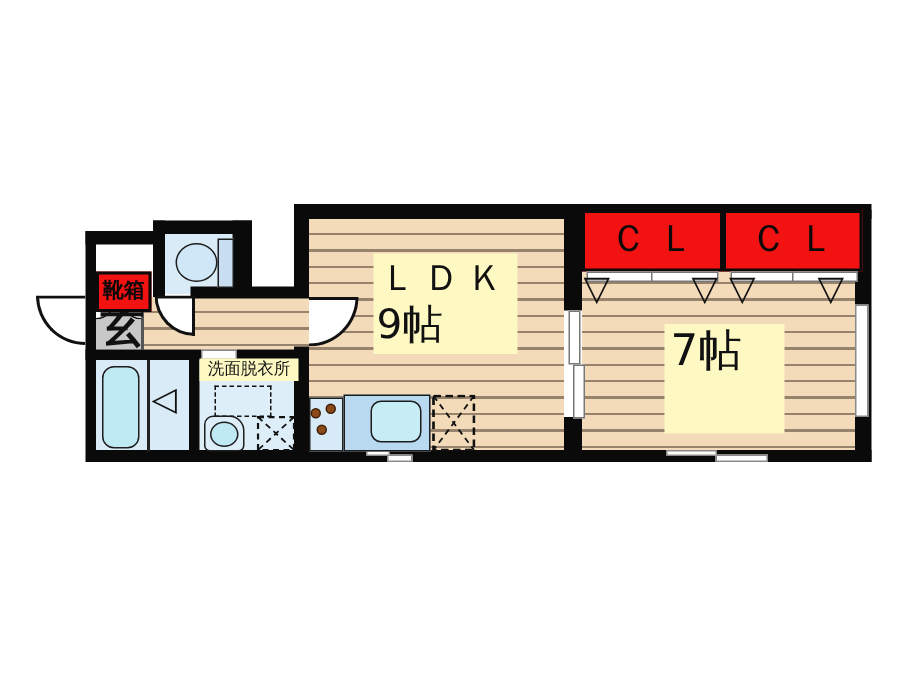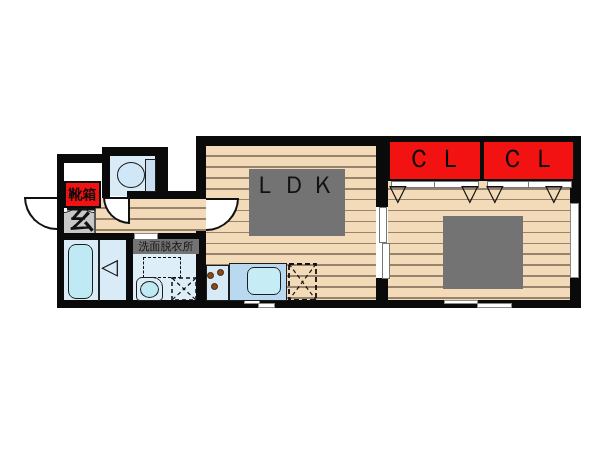--- a/index.html
+++ b/index.html
@@ -15,21 +15,21 @@
   .red{background:#F21212;border:2px solid #0a0a0a;}
   .fixture{border:1.5px solid #1d1d1d;}
   .win{background:#ffffff;border:1px solid #8a8a8a;}
   .dashed{border:2px dashed #111;}
   .arc-br{background:#fff;border-right:2px solid #111;border-bottom:2px solid #111;border-top:2px solid #111;border-bottom-right-radius:100% 100%;}
   .arc-bl{background:#fff;border-left:2px solid #111;border-bottom:2px solid #111;border-top:2px solid #111;border-bottom-left-radius:100% 100%;}
   .petal-br{background:#fff;border-right:1.5px solid #111;border-bottom:1.5px solid #111;border-bottom-right-radius:100% 100%;}
   .petal-bl{background:#fff;border-left:1.5px solid #111;border-bottom:1.5px solid #111;border-bottom-left-radius:100% 100%;}
   .glyph{line-height:1;color:#111;}
   .cl-text{width:100%;text-align:center;font-size:25px;letter-spacing:7px;text-indent:7px;line-height:33px;color:#0a0a0a;}
-  .lbl{background:#737373;text-align:center;}
+  .lbl{background:#fef9c3;text-align:center;}
   .dot{border-radius:50%;background:#8B4A17;border:1px solid #40200a;width:7px;height:7px;}
   svg{display:block;}
 </style>
 </head>
 <body>
 
 <div id="stage">
 
   <div class="abs floor" style="left:206px;top:146px;width:170px;height:155px;"></div>
   <div class="abs floor" style="left:388px;top:146px;width:182px;height:155px;"></div>
@@ -117,21 +117,23 @@
   <div class="abs" style="left:288px;top:263px;width:29px;height:38px;">
     <svg width="29" height="38">
       <rect x="1" y="1" width="27" height="36" fill="none" stroke="#111" stroke-width="1.8" stroke-dasharray="5 3"></rect>
       <line x1="1" y1="1" x2="28" y2="37" stroke="#111" stroke-width="1.2" stroke-dasharray="4 3"></line>
       <line x1="28" y1="1" x2="1" y2="37" stroke="#111" stroke-width="1.2" stroke-dasharray="4 3"></line>
     </svg>
   </div>
 
   <div class="abs lbl" style="left:249px;top:169px;width:96px;height:67px;">
     <div style="font-size:24px;letter-spacing:5px;line-height:32px;">ＬＤＫ</div>
+    <div style="font-size:27px;line-height:32px;text-align:left;padding-left:2px;">9帖</div>
   </div>
   <div class="abs lbl" style="left:443px;top:216px;width:80px;height:73px;">
+    <div style="font-size:29px;line-height:34px;text-align:left;padding-left:4px;">7帖</div>
   </div>
   <div class="abs glyph" style="left:67px;top:203px;font-size:29px;font-weight:bold;">玄</div>
   <div class="abs red" style="left:64px;top:181px;width:37px;height:27px;">
     <div style="width:100%;text-align:center;font-size:14px;font-weight:bold;line-height:23px;color:#0a0a0a;">靴箱</div>
   </div>
 
 </div>
 
 </body></html>

